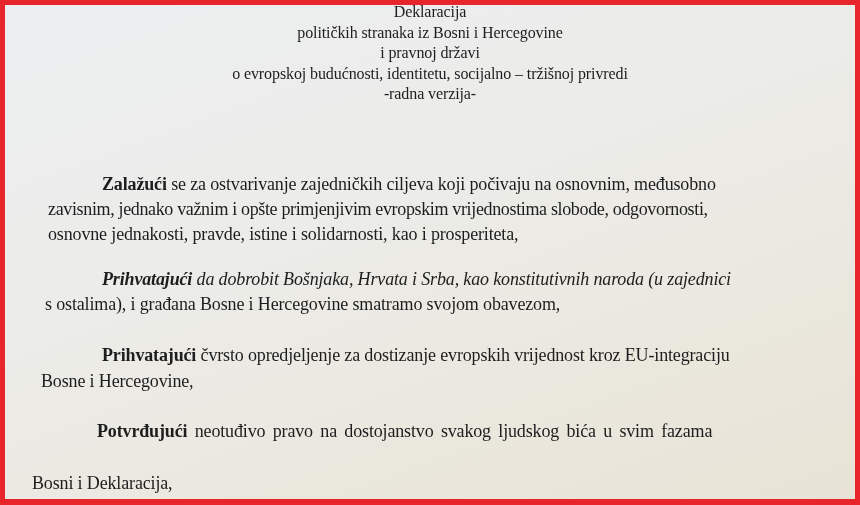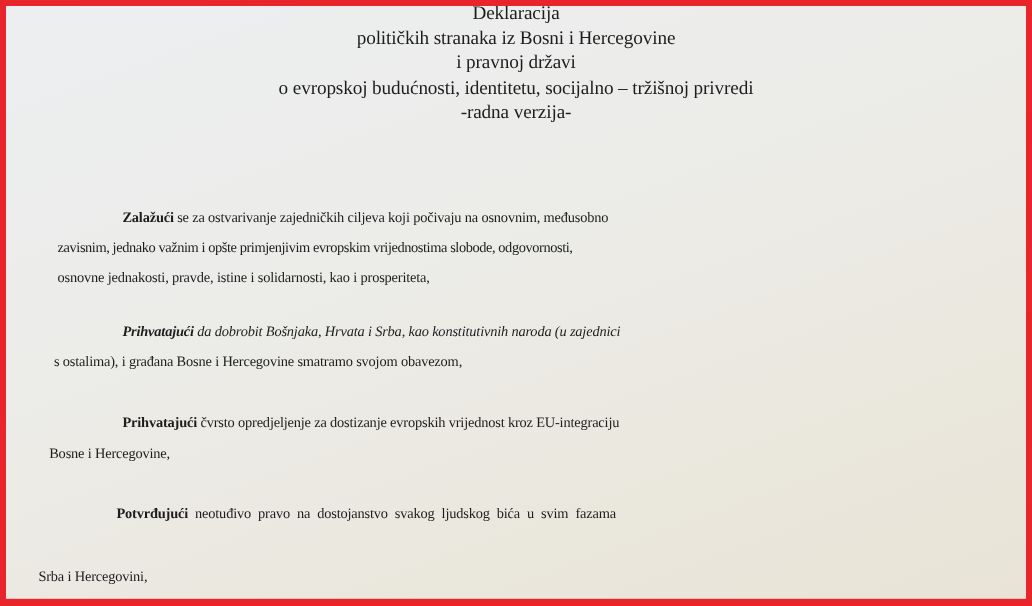--- a/index.html
+++ b/index.html
@@ -6,21 +6,21 @@
   body { width:860px; height:505px; overflow:hidden; background:#e8252a; }
   .frame {
     position:absolute; left:5px; top:5px; width:850px; height:494px;
     background: linear-gradient(160deg, #eceef0 0%, #ecece9 40%, #eae7dd 75%, #e8e3d6 100%);
     overflow:hidden;
     font-family: "Liberation Serif", serif;
     color:#1d1d1d;
   }
   .title-block { position:absolute; left:0; right:0; top:-3px; text-align:center; }
   .title-line { font-size:16px; line-height:20.5px; white-space:nowrap; letter-spacing:-0.1px; }
-  .para-line { position:absolute; font-size:12px; white-space:nowrap; letter-spacing:-0.15px; }
+  .para-line { position:absolute; font-size:18px; white-space:nowrap; letter-spacing:-0.15px; }
   .bold { font-weight:bold; }
 </style>
 </head>
 <body>
 
 <div class="frame">
   <div class="title-block">
     <div class="title-line">Deklaracija</div>
     <div class="title-line">političkih stranaka iz Bosni i Hercegovine</div>
     <div class="title-line">i pravnoj državi</div>
@@ -40,14 +40,14 @@
   <div class="para-line" style="left:40px; top:289px;">s ostalima), i građana Bosne i Hercegovine  smatramo svojom obavezom,</div>
 
   <div class="para-line" style="left:97px; top:340px;">
     <span class="bold">Prihvatajući</span><span> čvrsto opredjeljenje za dostizanje evropskih vrijednost kroz EU-integraciju</span>
   </div>
   <div class="para-line" style="left:36px; top:366px;">Bosne i Hercegovine,</div>
 
   <div class="para-line" style="left:92px; top:416px; word-spacing:3px;">
     <span class="bold">Potvrđujući</span><span> neotuđivo pravo na dostojanstvo svakog ljudskog bića u svim fazama</span>
   </div>
-  <div class="para-line" style="left:27px; top:468px;">Srba i Hercegovini,</div>
+  <div class="para-line" style="left:27px; top:468px;">Bosni i Deklaracija,</div>
 </div>
 
 </body></html>

